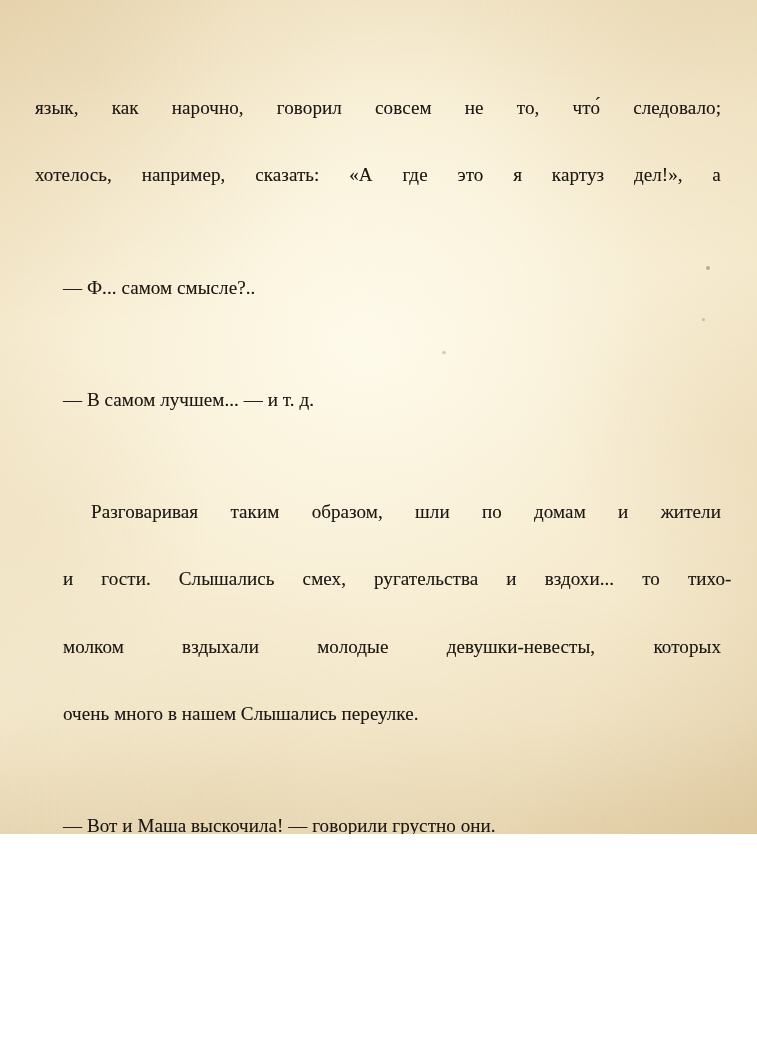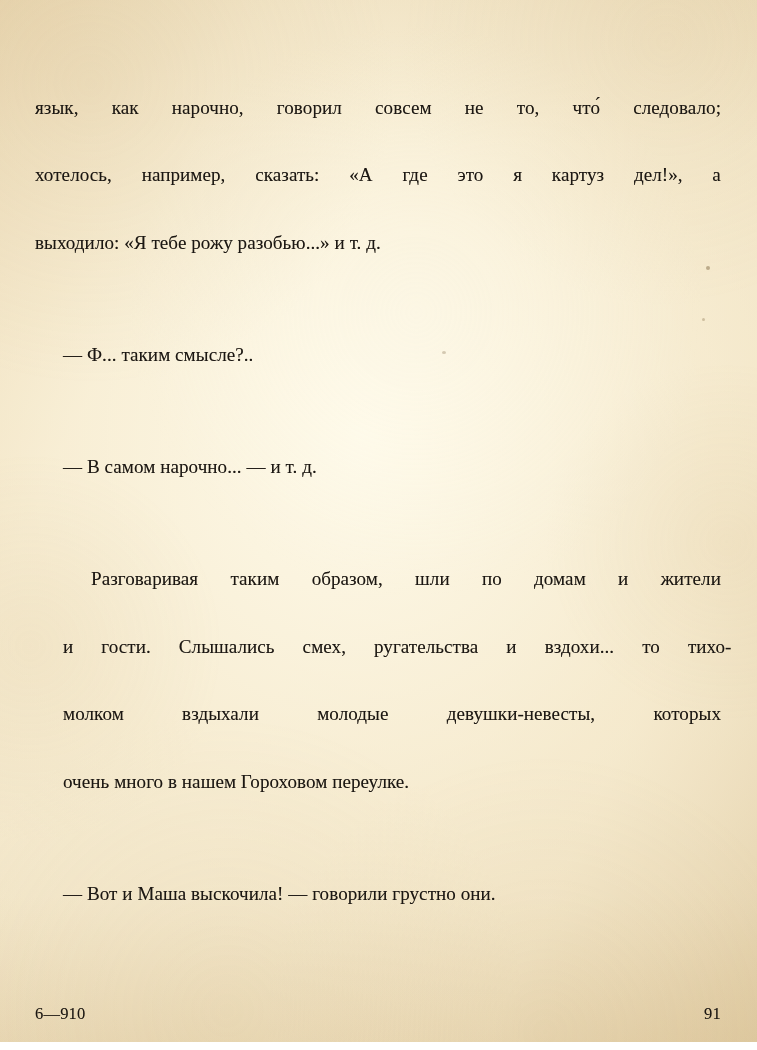--- a/index.html
+++ b/index.html
@@ -10,21 +10,21 @@
   body {
     width: 757px;
     height: 1050px;
     overflow: hidden;
     font-family: "Liberation Serif", "DejaVu Serif", serif;
   }
 
   #page {
     position: relative;
     width: 757px;
-    height: 1042px;
+    height: 834px;
     box-sizing: border-box;
     background-color: #f3e8cd;
     background-image:
       radial-gradient(ellipse 120% 95% at 48% 42%, rgba(255,251,235,0.92) 0%, rgba(250,240,214,0.55) 38%, rgba(236,219,182,0.25) 68%, rgba(214,189,143,0.40) 100%),
       linear-gradient(115deg, rgba(222,197,152,0.55) 0%, rgba(246,235,206,0.10) 22%, rgba(248,238,210,0.0) 48%, rgba(232,212,170,0.22) 78%, rgba(205,177,128,0.48) 100%),
       linear-gradient(0deg, rgba(212,186,139,0.38) 0%, rgba(245,232,200,0.0) 14%, rgba(245,232,200,0.0) 86%, rgba(219,196,152,0.35) 100%);
     overflow: hidden;
     text-decoration: underline;
   }
 
@@ -115,40 +115,39 @@
   <div id="speck-b"></div>
   <div id="speck-c"></div>
 
   <div id="textblock">
 
     <p class="para">
       <span class="jline spread">
         <span style="display: block; width: 100%; padding-left: 0px;"><span style="display: flex; justify-content: space-between; width: 686px; margin-left: 0px;"><span style="white-space: pre;">язык,</span><span style="white-space: pre;">как</span><span style="white-space: pre;">нарочно,</span><span style="white-space: pre;">говорил</span><span style="white-space: pre;">совсем</span><span style="white-space: pre;">не</span><span style="white-space: pre;">то,</span><span style="white-space: pre;">что́</span><span style="white-space: pre;">следовало;</span></span></span></span>
       <span class="jline spread">
         <span style="display: block; width: 100%; padding-left: 0px;"><span style="display: flex; justify-content: space-between; width: 686px; margin-left: 0px;"><span style="white-space: pre;">хотелось,</span><span style="white-space: pre;">например,</span><span style="white-space: pre;">сказать:</span><span style="white-space: pre;">«А</span><span style="white-space: pre;">где</span><span style="white-space: pre;">это</span><span style="white-space: pre;">я</span><span style="white-space: pre;">картуз</span><span style="white-space: pre;">дел!»,</span><span style="white-space: pre;">а</span></span></span></span>
-      <span class="jline">выходило: «Я тебе рожу разобью...» и т. д.</span>
     </p>
 
 
     <p class="para dlg">
-      <span class="jline">— Ф... таким смысле?..</span>
+      <span class="jline">— Ф... самом смысле?..</span>
     </p>
 
     <p class="para dlg">
-      <span class="jline">— В самом нарочно... — и т. д.</span>
+      <span class="jline">— В самом лучшем... — и т. д.</span>
     </p>
 
     <p class="para ind">
       <span class="jline spread">
         <span style="padding-left: 0px; display: block; width: 100%;"><span style="display: flex; justify-content: space-between; width: 658px; margin-left: 28px;"><span style="white-space: pre;">Разговаривая</span><span style="white-space: pre;">таким</span><span style="white-space: pre;">образом,</span><span style="white-space: pre;">шли</span><span style="white-space: pre;">по</span><span style="white-space: pre;">домам</span><span style="white-space: pre;">и</span><span style="white-space: pre;">жители</span></span></span></span>
       <span class="jline spread">
         <span style="display: block; width: 100%; padding-left: 0px;"><span style="display: flex; justify-content: space-between; width: 686px; margin-left: 0px;"><span style="white-space: pre;">и</span><span style="white-space: pre;">гости.</span><span style="white-space: pre;">Слышались</span><span style="white-space: pre;">смех,</span><span style="white-space: pre;">ругательства</span><span style="white-space: pre;">и</span><span style="white-space: pre;">вздохи...</span><span style="white-space: pre;">то</span><span style="white-space: pre;">тихо-</span></span></span></span>
       <span class="jline spread">
         <span style="display: block; width: 100%; padding-left: 0px;"><span style="display: flex; justify-content: space-between; width: 686px; margin-left: 0px;"><span style="white-space: pre;">молком</span><span style="white-space: pre;">вздыхали</span><span style="white-space: pre;">молодые</span><span style="white-space: pre;">девушки-невесты,</span><span style="white-space: pre;">которых</span></span></span></span>
-      <span class="jline">очень много в нашем Гороховом переулке.</span>
+      <span class="jline">очень много в нашем Слышались переулке.</span>
     </p>
 
     <p class="para dlg">
       <span class="jline">— Вот и Маша выскочила! — говорили грустно они.</span>
     </p>
 
   </div>
 
   <div id="footer">
     <span id="sig">6—910</span>

